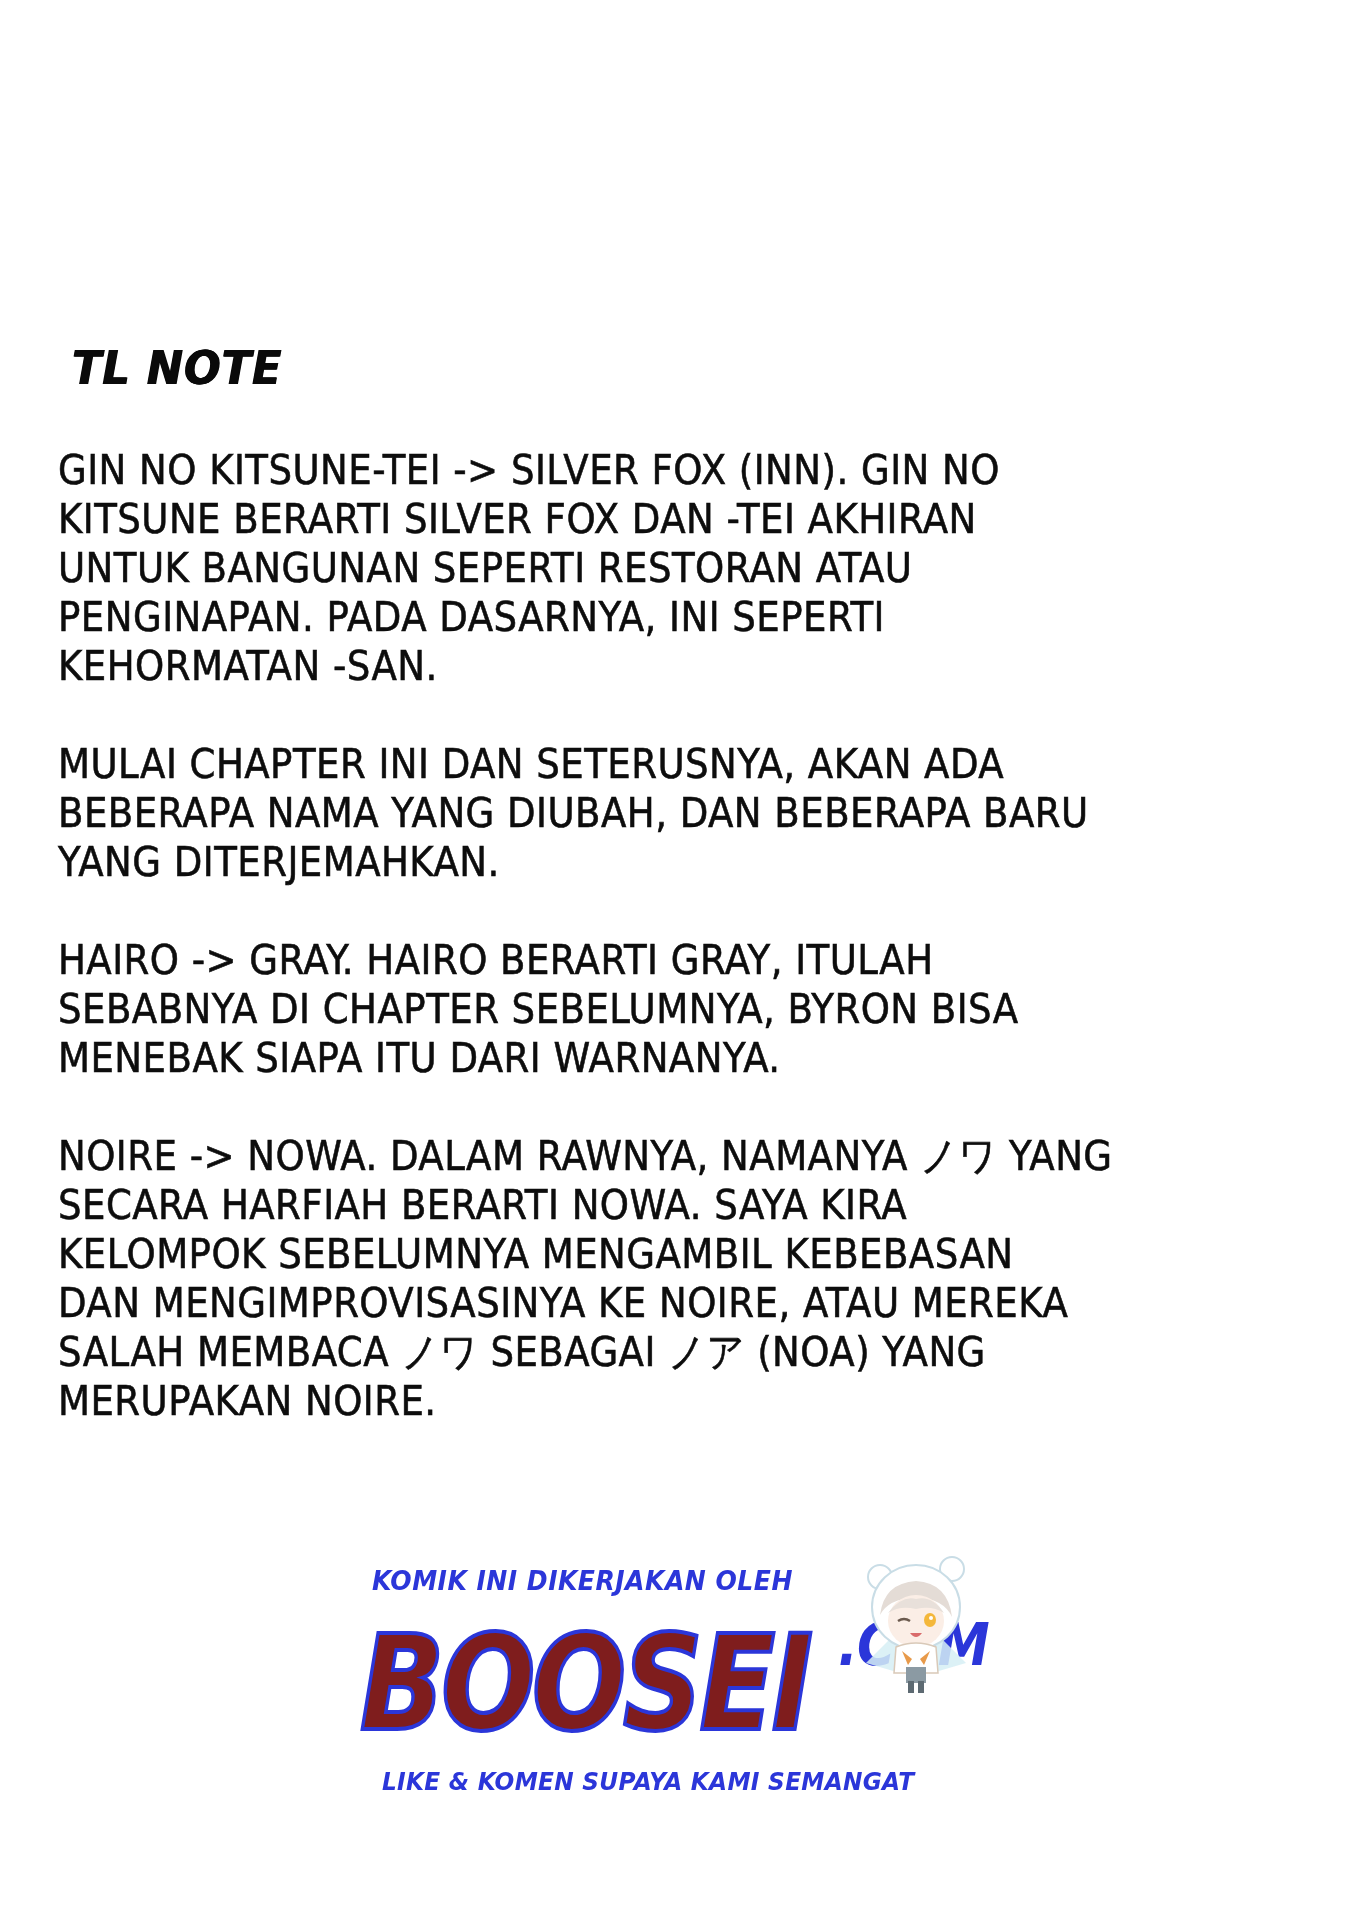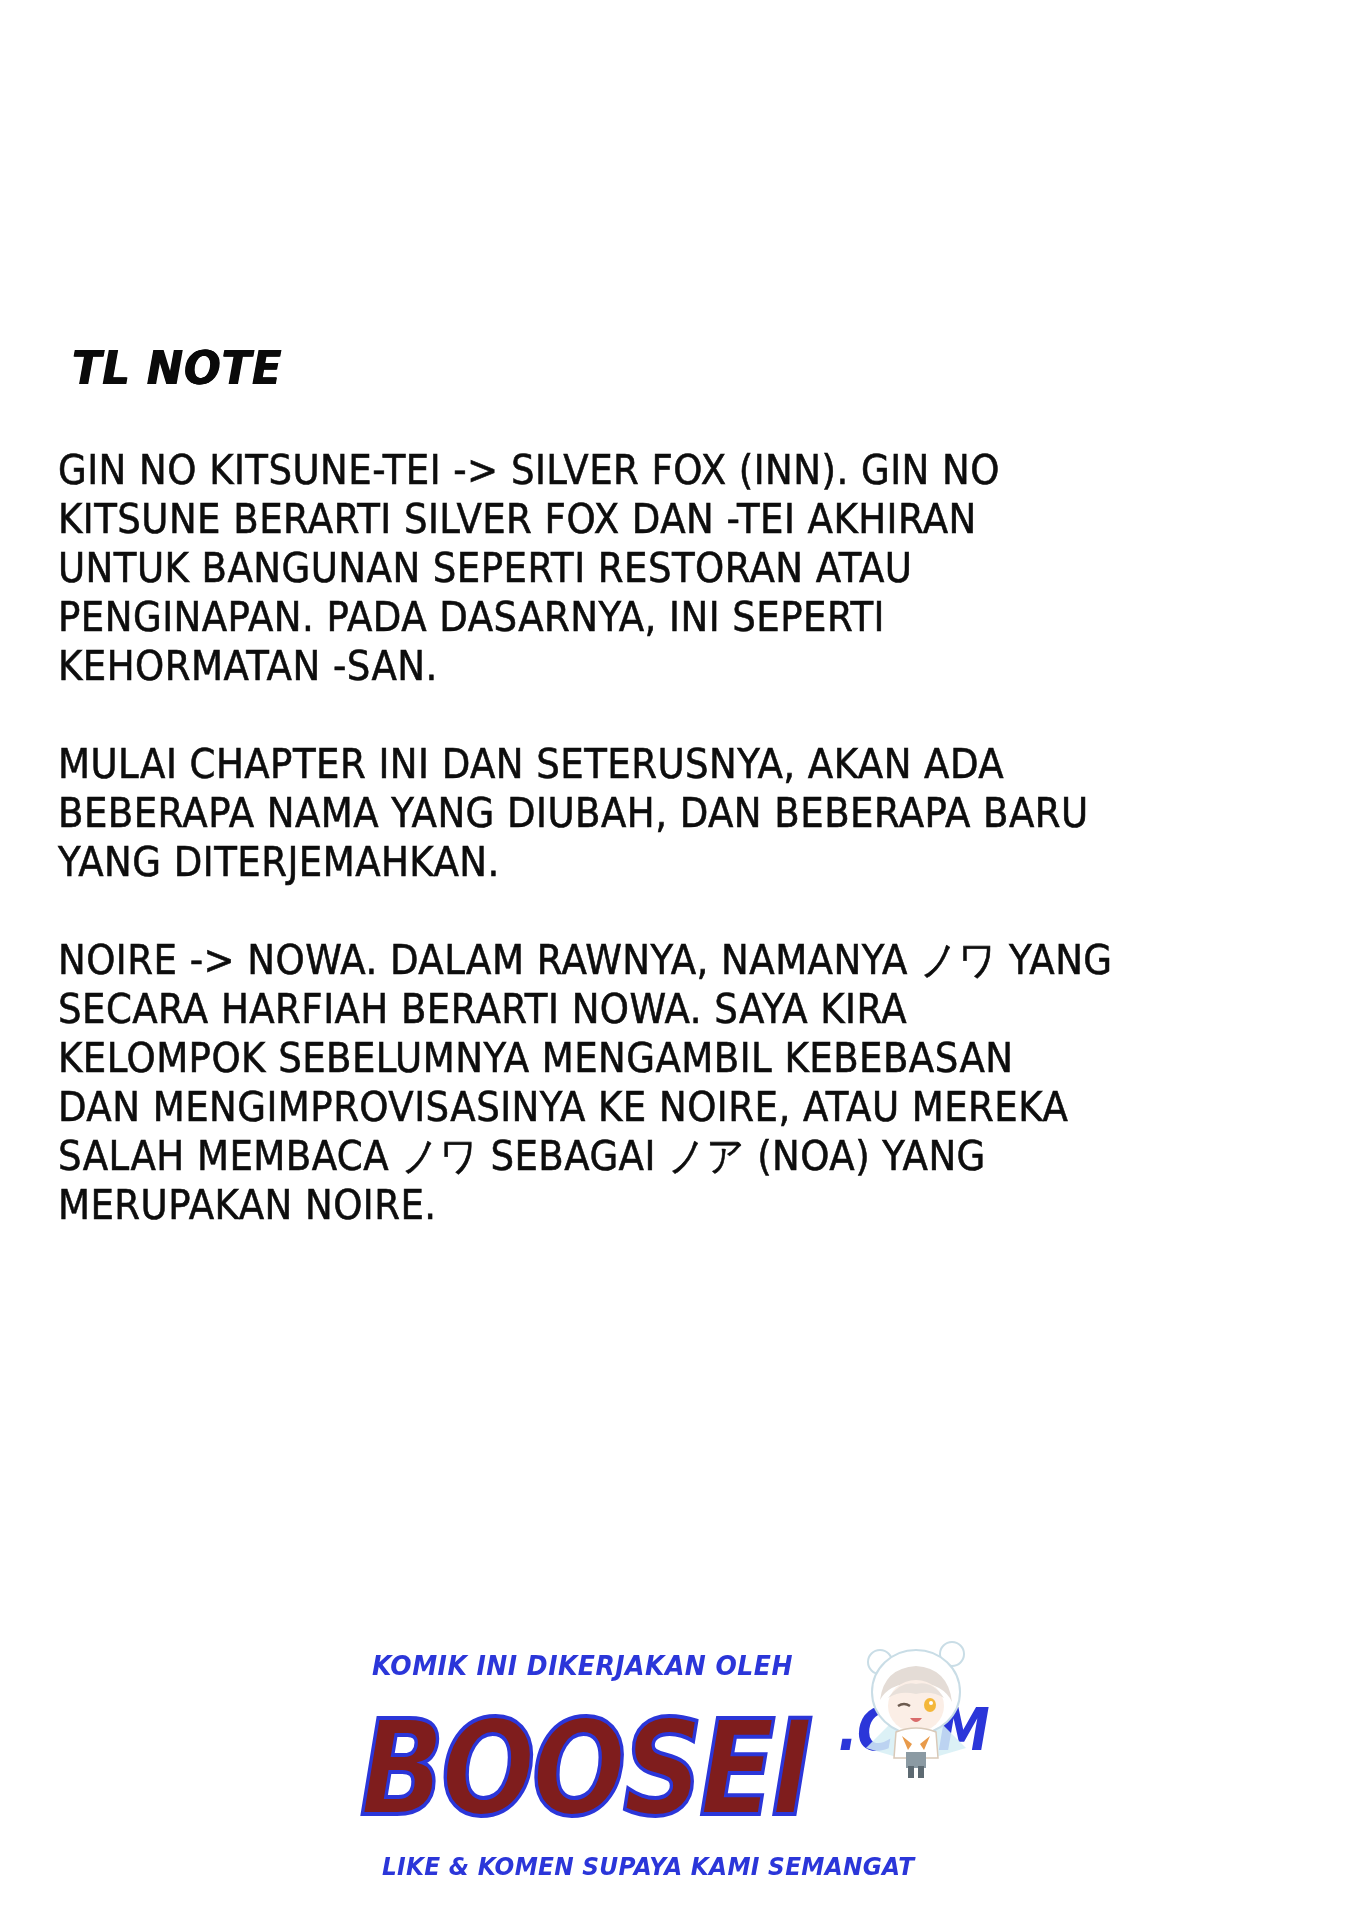--- a/index.html
+++ b/index.html
@@ -56,21 +56,21 @@
       letter-spacing: 0.5px;
       color: #0d0d0d;
       transform: scaleX(0.905);
       transform-origin: left center;
       -webkit-text-stroke: 0.6px #0d0d0d;
     }
     
     .credit {
       position: absolute;
       left: 360px;
-      top: 1640px;
+      top: 1555px;
       width: 640px;
       height: 260px;
       text-align: center;
     }
     .credit-top {
       position: absolute;
       left: 12px;
       top: 10px;
       font-family: "DejaVu Sans", sans-serif;
       font-weight: bold;
@@ -151,20 +151,25 @@
       <span class="line">UNTUK BANGUNAN SEPERTI RESTORAN ATAU</span>
       <span class="line">PENGINAPAN. PADA DASARNYA, INI SEPERTI</span>
       <span class="line">KEHORMATAN -SAN.</span>
     </div>
     <div class="para">
       <span class="line">MULAI CHAPTER INI DAN SETERUSNYA, AKAN ADA</span>
       <span class="line">BEBERAPA NAMA YANG DIUBAH, DAN BEBERAPA BARU</span>
       <span class="line">YANG DITERJEMAHKAN.</span>
     </div>
     <div class="para">
+      <span class="line">HAIRO -&gt; GRAY. HAIRO BERARTI GRAY, ITULAH</span>
+      <span class="line">SEBABNYA DI CHAPTER SEBELUMNYA, BYRON BISA</span>
+      <span class="line">MENEBAK SIAPA ITU DARI WARNANYA.</span>
+    </div>
+    <div class="para">
       <span class="line">NOIRE -&gt; NOWA. DALAM RAWNYA, NAMANYA ノワ YANG</span>
       <span class="line">SECARA HARFIAH BERARTI NOWA. SAYA KIRA</span>
       <span class="line">KELOMPOK SEBELUMNYA MENGAMBIL KEBEBASAN</span>
       <span class="line">DAN MENGIMPROVISASINYA KE NOIRE, ATAU MEREKA</span>
       <span class="line">SALAH MEMBACA ノワ SEBAGAI ノア (NOA) YANG</span>
       <span class="line">MERUPAKAN NOIRE.</span>
     </div>
   </div>
 
   <div class="credit">

